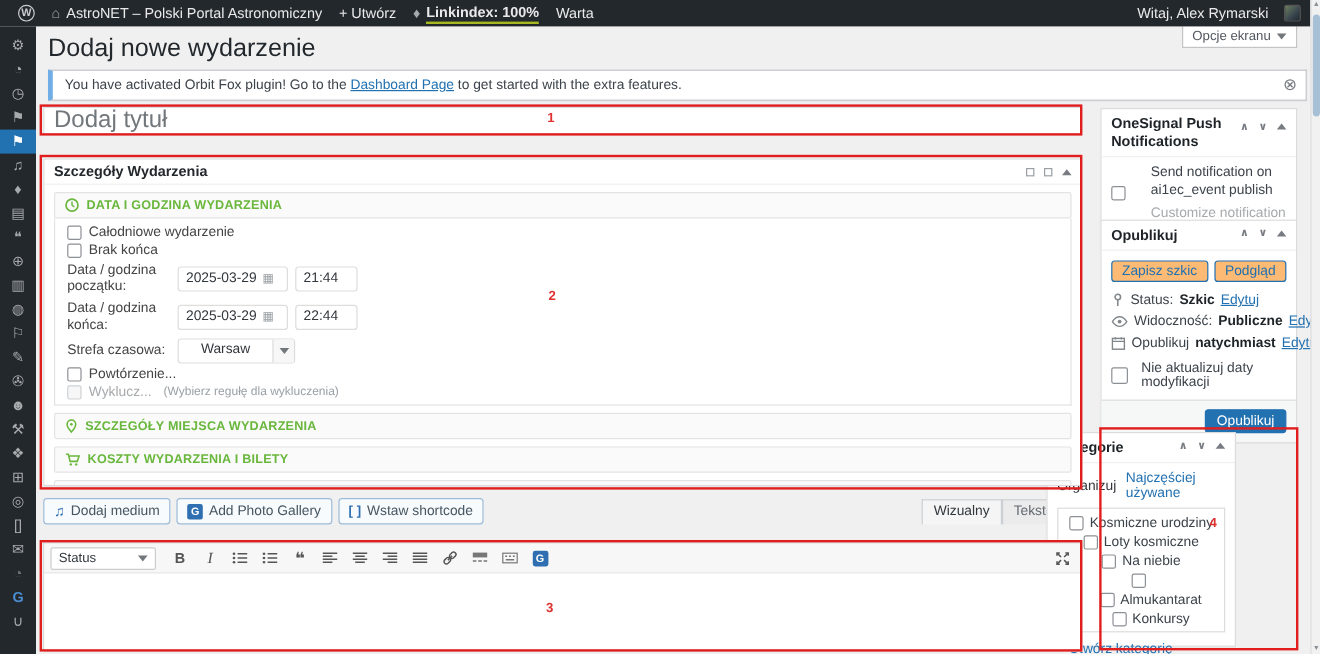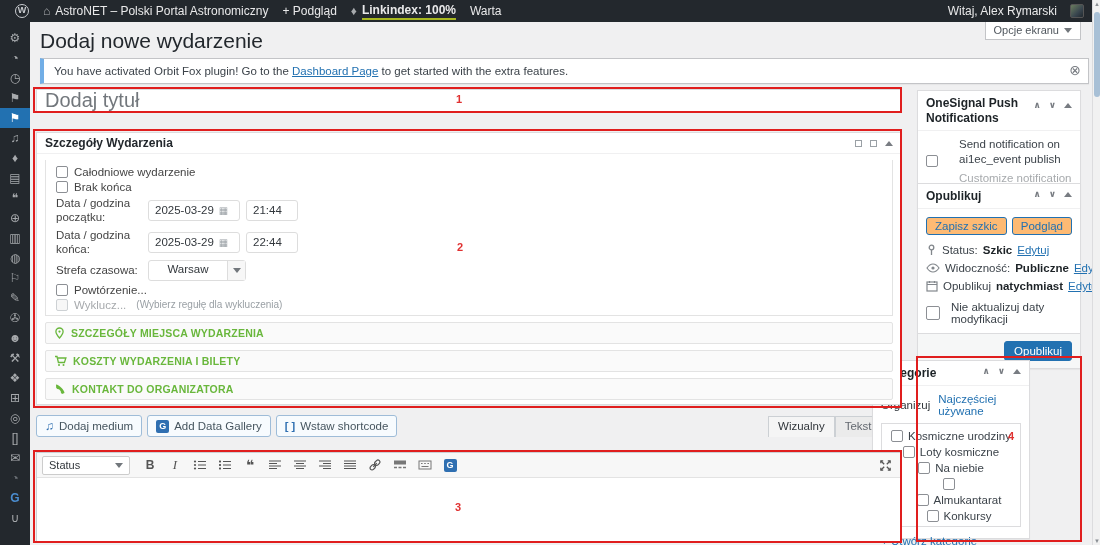--- a/index.html
+++ b/index.html
@@ -119,21 +119,21 @@
 <body>
 
 <div id="adminbar">
   <span class="ab-item">
       <span class="wp-logo">W</span>
     </span>
   <span class="ab-item">
     <span class="ab-ico">⌂</span>
     <span>AstroNET – Polski Portal Astronomiczny</span>
   </span>
-  <span class="ab-item">+ Podgląd</span>
+  <span class="ab-item">+ Utwórz</span>
   <span class="ab-item">
     <span class="ab-ico">♦</span>
     <span class="linkindex">Linkindex: 100%</span>
   </span>
   <span class="ab-item">Warta</span>
   <span class="ab-right">
     <span class="ab-item">Witaj, Alex Rymarski</span>
     <span class="avatar"></span>
   </span>
 </div>
@@ -183,20 +183,27 @@
 <div id="event-metabox" class="postbox">
   <div class="pb-header">
     <span>Szczegóły Wydarzenia</span>
     <span class="pb-controls">
       <span class="winbox"></span>
       <span class="winbox"></span>
       <span class="collapse-tri"></span>
     </span>
   </div>
   <div class="metabody">
+    <div class="sec-bar">
+      <svg width="12" height="12" viewBox="0 0 12 12">
+          <circle cx="6" cy="6" r="5" fill="none" stroke="#69b73c" stroke-width="1.4"></circle>
+          <path d="M6 3v3l2 1.5" fill="none" stroke="#69b73c" stroke-width="1.2"></path>
+        </svg>
+      <span>DATA I GODZINA WYDARZENIA</span>
+    </div>
     <div class="sec-content">
       <div class="frow">
         <span class="cb"></span>
         <span>Całodniowe wydarzenie</span>
       </div>
       <div class="frow">
         <span class="cb"></span>
         <span>Brak końca</span>
       </div>
       <div class="frow">
@@ -262,21 +269,21 @@
   </div>
 </div>
 
 <div id="media-row">
   <span class="media-btn">
     <span class="media-ico">♫</span>
     <span>Dodaj medium</span>
   </span>
   <span class="media-btn">
     <span class="gicon">G</span>
-    <span>Add Data Gallery</span>
+    <span>Add Photo Gallery</span>
   </span>
   <span class="media-btn">
     <span class="brk">[ ]</span>
     <span>Wstaw shortcode</span>
   </span>
   <span class="editor-tabs">
     <span class="etab active">Wizualny</span>
     <span class="etab inactive">Tekstowy</span>
   </span>
 </div>

